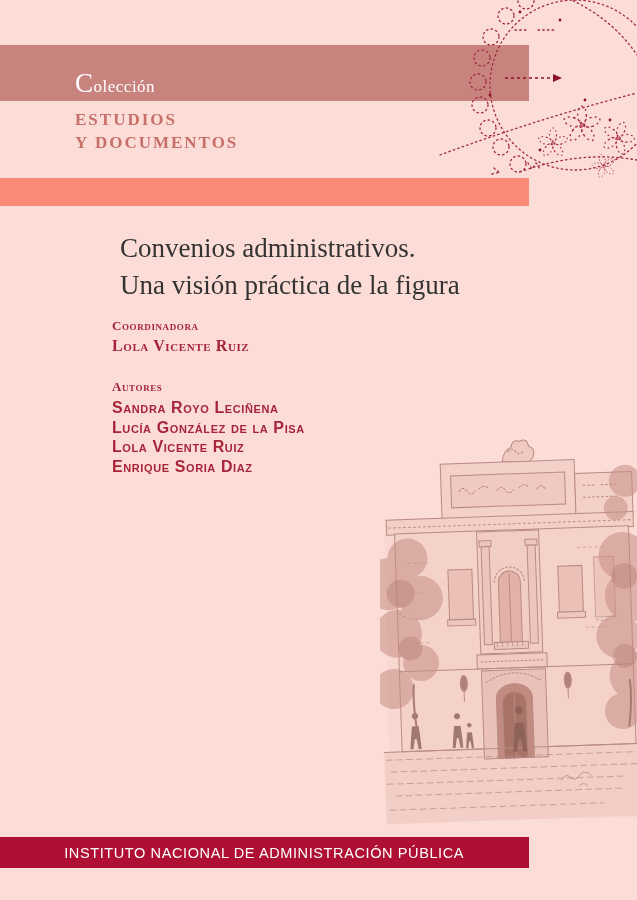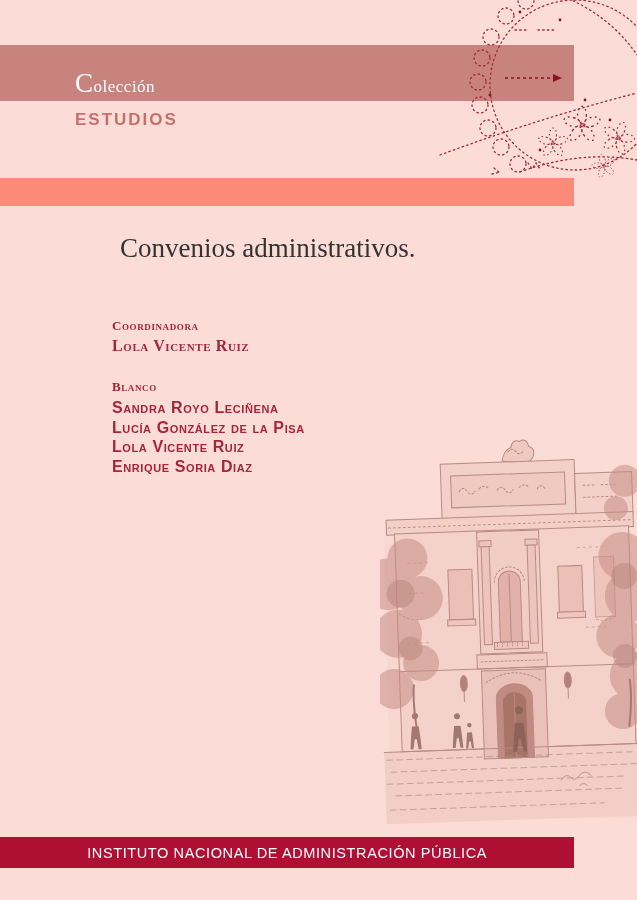--- a/index.html
+++ b/index.html
@@ -4,35 +4,35 @@
 <style>
   html,body{margin:0;padding:0;}
   .page{
     position:relative;
     width:637px;height:900px;
     background:#fcdcd6;
     overflow:hidden;
     font-family:"Liberation Serif", serif;
   }
   
-  .band{position:absolute;left:0;width:574px;z-index:1;}
+  .band{position:absolute;left:0;width:529px;z-index:1;}
   .band-rose{top:45px;height:56px;background:#c8837f;}
   .band-salmon{top:178px;height:28px;background:#fb8a79;}
   .band-crimson{top:837px;height:31px;background:#ae0f32;z-index:4;
     display:flex;align-items:center;justify-content:center;}
   
   .coleccion{
     position:absolute;left:75px;top:68px;z-index:3;
     color:#ffffff;font-size:17px;letter-spacing:0.5px;
     font-family:"Liberation Serif", serif;
   }
   .coleccion::first-letter{font-size:27px;}
   .series{
     position:absolute;left:75px;top:108px;z-index:3;
-    color:#c7706b;font-family:Liberation Sans, sans-serif;
+    color:#c7706b;font-family:Liberation Serif, serif;
     font-weight:bold;font-size:17px;letter-spacing:2px;line-height:23px;
   }
   
   .title{
     position:absolute;left:120px;top:230px;z-index:3;
     color:#333333;font-size:27px;line-height:37px;
     font-family:"Liberation Serif", serif;
   }
   
   .credit-label{
@@ -71,20 +71,21 @@
 <body>
 
 <div class="page">
 
   <div class="band band-rose"></div>
   <div class="band band-salmon"></div>
 
   <div class="coleccion">Colección</div>
   <div class="series">
     <div>ESTUDIOS</div>
+    <div>Y DOCUMENTOS</div>
   </div>
 
   <svg class="ornament" viewBox="0 0 217 195">
     <g fill="none" stroke="#a12a3b" stroke-width="1.3" stroke-dasharray="1.5 3.2" stroke-linecap="round">
       <circle cx="155" cy="85" r="85"></circle>
       <circle cx="130" cy="-9" r="8"></circle>
       <circle cx="106" cy="1" r="8"></circle>
       <circle cx="86" cy="16" r="8"></circle>
       <circle cx="71" cy="37" r="8"></circle>
       <circle cx="62" cy="58" r="8"></circle>
@@ -144,26 +145,27 @@
         <circle cx="70" cy="95" r="1.4"></circle>
       <circle cx="120" cy="150" r="1.4"></circle>
         <circle cx="190" cy="120" r="1.4"></circle>
       <circle cx="100" cy="12" r="1.4"></circle>
         <circle cx="165" cy="100" r="1.4"></circle>
     </g>
   </svg>
 
   <div class="title">
     <div>Convenios administrativos.</div>
+    <div>Una visión práctica de la figura</div>
   </div>
 
   <div class="credit-label lbl-coordinadora">Coordinadora</div>
   <div class="credit-name name-coordinadora">Lola Vicente Ruiz</div>
 
-  <div class="credit-label lbl-autores">Blanco</div>
+  <div class="credit-label lbl-autores">Autores</div>
   <div class="authors-list">
     <div>Sandra Royo Leciñena</div>
     <div>Lucía González de la Pisa</div>
     <div>Lola Vicente Ruiz</div>
     <div>Enrique Soria Diaz</div>
   </div>
 
   <svg class="building" viewBox="0 0 257 400">
     <defs>
       <path id="prs" d="M0,-30 a3.2,3.2 0 1 1 0.1,0 z M-3.4,-23 q-1.4,11 -2.2,23 l3,0 1.6,-10 2,0 1.6,10 3,0 q-0.8,-12 -2.2,-23 z"></path>

